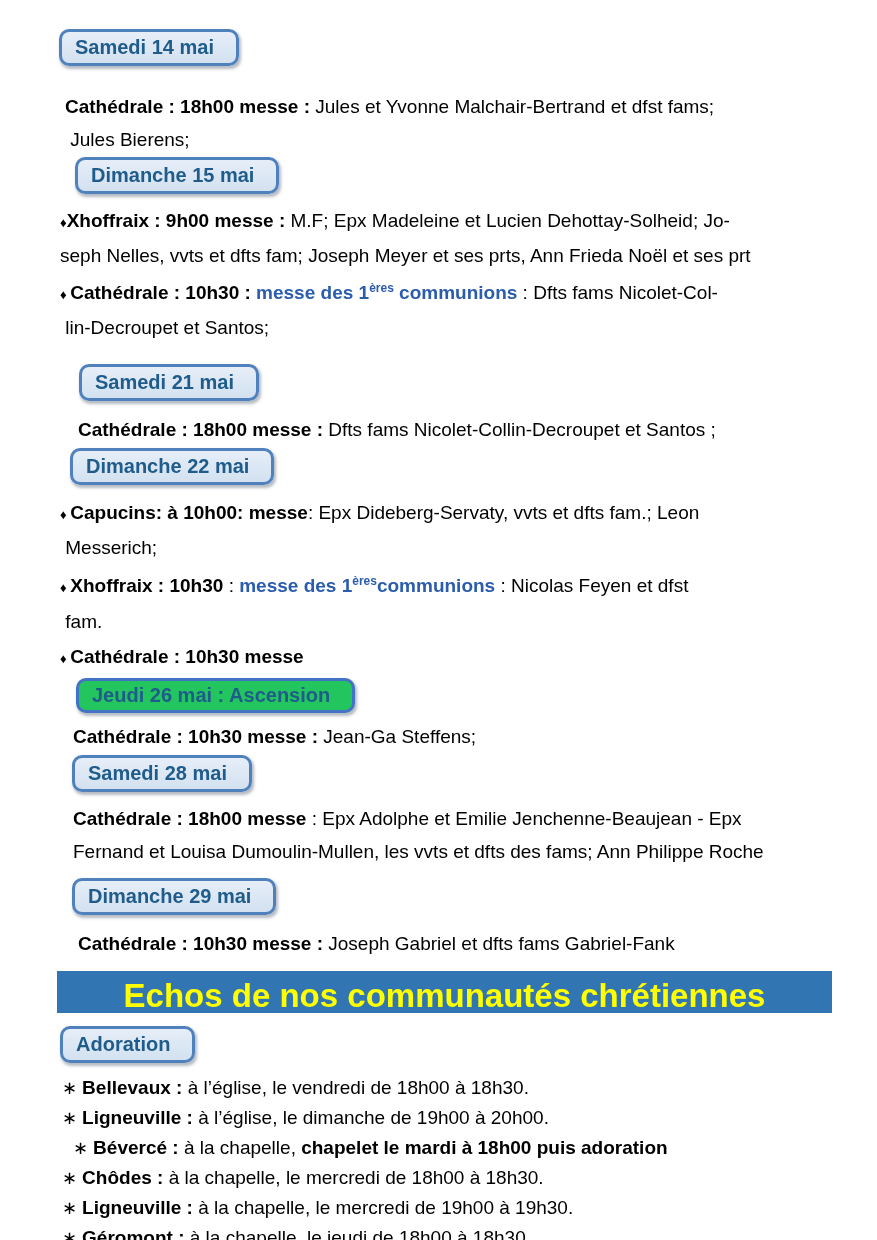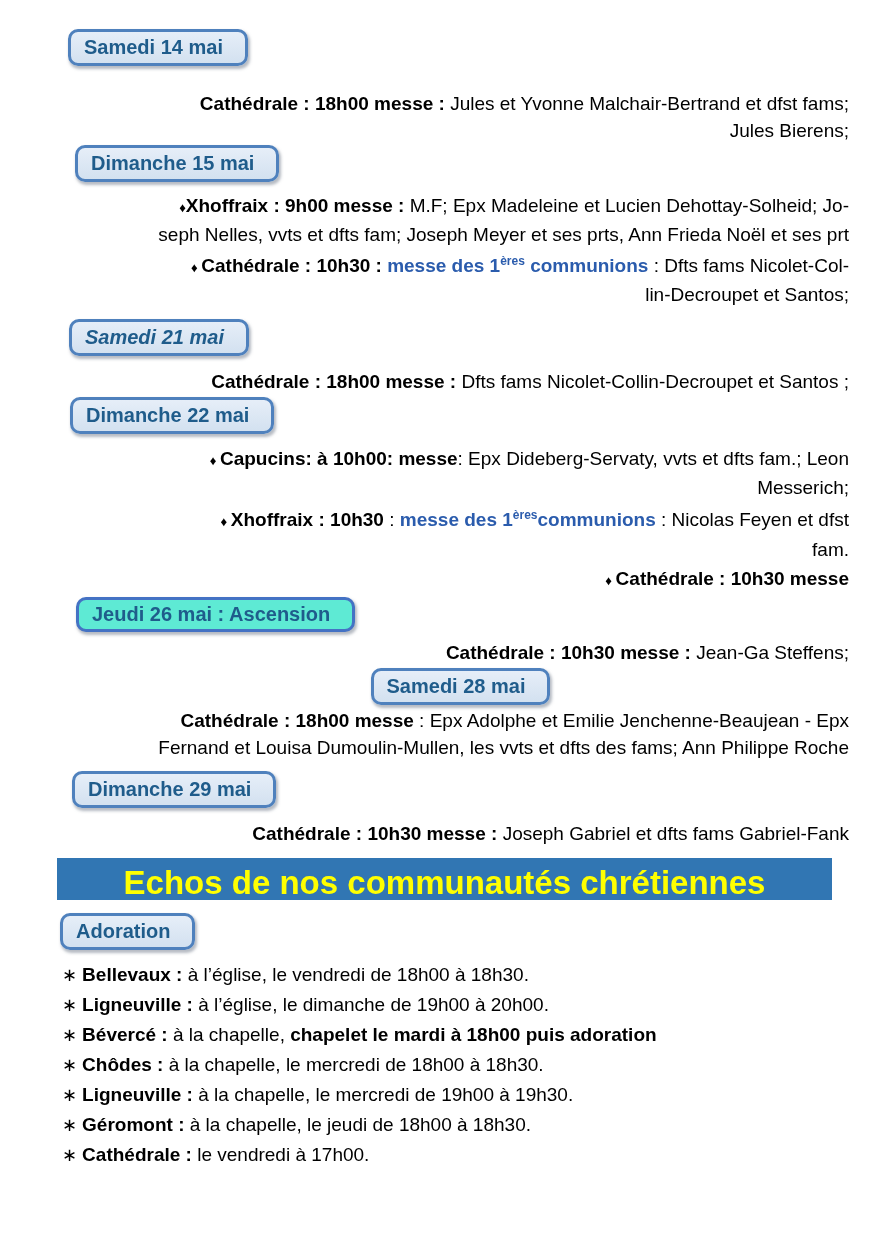--- a/index.html
+++ b/index.html
@@ -18,28 +18,27 @@
     background:linear-gradient(#e6eef8, #d3e1f0);
     border:3px solid #4f81bd;
     border-radius:10px;
     padding:3px 22px 4px 13px;
     font-size:20px; line-height:24px;
     font-weight:bold;
     color:#1f5c8b;
     box-shadow:1.5px 2.5px 3px rgba(110,120,135,.5);
     white-space:nowrap;
   }
-  .datebox.yellow { background:#5eead4; border-color:#4472c4; padding:2px 22px 3px 13px; }
+  .datebox.yellow { background:#22c55e; border-color:#4472c4; padding:2px 22px 3px 13px; }
 
   
   .entry {
-    font-size:19px; line-height:27px;
+    font-size:19px; line-height:33px;
     white-space:pre-wrap;
     color:#000;
-    text-align:right;
   }
   .entry b { font-weight:bold; color:#000; }
   .blue { color:#2b5cad; font-weight:bold; }
   sup.blue { font-size:12px; font-weight:bold; }
   .bullet { font-size:13px; color:#000; }
 
   
   .banner {
     width:775px; height:42px;
     background:#3176b3;
@@ -56,38 +55,38 @@
     white-space:pre-wrap;
   }
   .adoration-item b { font-weight:bold; }
   .ast { font-size:18px; }
 </style>
 </head>
 <body>
 
 <div class="page">
 
-  <div class="boxrow" style="margin-left:11px; margin-bottom:24px;">
+  <div class="boxrow" style="margin-left:2px; margin-bottom:24px;">
     <span class="datebox">Samedi 14 mai</span>
   </div>
 
   <p class="entry" style="margin-left:8px; margin-bottom:1px;"><b>Cathédrale : 18h00 messe : </b><span>Jules et Yvonne Malchair-Bertrand et dfst fams;
  Jules Bierens;</span></p>
 
   <div class="boxrow" style="margin-left:18px; margin-bottom:10px;">
     <span class="datebox">Dimanche 15 mai</span>
   </div>
 
   <p class="entry" style="margin-left:3px; margin-bottom:0;"><span class="bullet">♦</span><b>Xhoffraix : 9h00 messe : </b><span>M.F; Epx Madeleine et Lucien Dehottay-Solheid; Jo-
 seph Nelles, vvts et dfts fam; Joseph Meyer et ses prts, Ann Frieda Noël et ses prt</span></p>
 
-  <p class="entry" style="margin-left:3px; margin-bottom:11px;"><span class="bullet">♦ </span><b>Cathédrale : 10h30 : </b><span class="blue">messe des 1</span><sup class="blue">ères</sup><span class="blue"> communions</span><span> : Dfts fams Nicolet-Col-
+  <p class="entry" style="margin-left:3px; margin-bottom:20px;"><span class="bullet">♦ </span><b>Cathédrale : 10h30 : </b><span class="blue">messe des 1</span><sup class="blue">ères</sup><span class="blue"> communions</span><span> : Dfts fams Nicolet-Col-
  lin-Decroupet et Santos;</span></p>
 
-  <div class="boxrow" style="margin-left:12px; margin-bottom:12px;font-style:italic;">
+  <div class="boxrow" style="margin-left:22px; margin-bottom:12px;">
     <span class="datebox">Samedi 21 mai</span>
   </div>
 
   <p class="entry" style="margin-left:21px; margin-bottom:2px;"><b>Cathédrale : 18h00 messe : </b><span>Dfts fams Nicolet-Collin-Decroupet et Santos ;</span></p>
 
   <div class="boxrow" style="margin-left:13px; margin-bottom:11px;">
     <span class="datebox">Dimanche 22 mai</span>
   </div>
 
   <p class="entry" style="margin-left:3px; margin-bottom:1px;"><span class="bullet">♦ </span><b>Capucins: à 10h00: messe</b><span>: Epx Dideberg-Servaty, vvts et dfts fam.; Leon
@@ -97,21 +96,21 @@
  fam.</span></p>
 
   <p class="entry" style="margin-left:3px; margin-bottom:3px;"><span class="bullet">♦ </span><b>Cathédrale : 10h30 messe</b></p>
 
   <div class="boxrow" style="margin-left:19px; margin-bottom:7px;">
     <span class="datebox yellow">Jeudi 26 mai : Ascension</span>
   </div>
 
   <p class="entry" style="margin-left:16px; margin-bottom:2px;"><b>Cathédrale : 10h30 messe : </b><span>Jean-Ga Steffens;</span></p>
 
-  <div class="boxrow" style="margin-left:15px; margin-bottom:2px;text-align:center;">
+  <div class="boxrow" style="margin-left:15px; margin-bottom:10px;">
     <span class="datebox">Samedi 28 mai</span>
   </div>
 
   <p class="entry" style="margin-left:16px; margin-bottom:10px;"><b>Cathédrale : 18h00 messe </b><span>: Epx Adolphe et Emilie Jenchenne-Beaujean - Epx
 Fernand et Louisa Dumoulin-Mullen, les vvts et dfts des fams; Ann Philippe Roche</span></p>
 
   <div class="boxrow" style="margin-left:15px; margin-bottom:12px;">
     <span class="datebox">Dimanche 29 mai</span>
   </div>
 
@@ -120,21 +119,21 @@
   <div class="banner" style="margin-bottom:13px;">Echos de nos communautés chrétiennes</div>
 
   <div class="boxrow" style="margin-left:3px; margin-bottom:10px;">
     <span class="datebox">Adoration</span>
   </div>
 
   <p class="adoration-item" style="margin-left:5px;"><span class="ast">∗ </span><b>Bellevaux : </b><span>à l’église, le vendredi de 18h00 à 18h30.</span></p>
 
   <p class="adoration-item" style="margin-left:5px;"><span class="ast">∗ </span><b>Ligneuville : </b><span>à l’église, le dimanche de 19h00 à 20h00.</span></p>
 
-  <p class="adoration-item" style="margin-left:5px;"><span class="ast">∗ </span><b>Bévercé : </b><span>à la chapelle, </span><b>chapelet le mardi à 18h00 puis adoration</b></p>
+  <p class="adoration-item" style="margin-left:16px;"><span class="ast">∗ </span><b>Bévercé : </b><span>à la chapelle, </span><b>chapelet le mardi à 18h00 puis adoration</b></p>
 
   <p class="adoration-item" style="margin-left:5px;"><span class="ast">∗ </span><b>Chôdes : </b><span>à la chapelle, le mercredi de 18h00 à 18h30.</span></p>
 
   <p class="adoration-item" style="margin-left:5px;"><span class="ast">∗ </span><b>Ligneuville : </b><span>à la chapelle, le mercredi de 19h00 à 19h30.</span></p>
 
   <p class="adoration-item" style="margin-left:5px;"><span class="ast">∗ </span><b>Géromont : </b><span>à la chapelle, le jeudi de 18h00 à 18h30.</span></p>
 
   <p class="adoration-item" style="margin-left:5px;"><span class="ast">∗ </span><b>Cathédrale : </b><span>le vendredi à 17h00.</span></p>
 
 </div>

